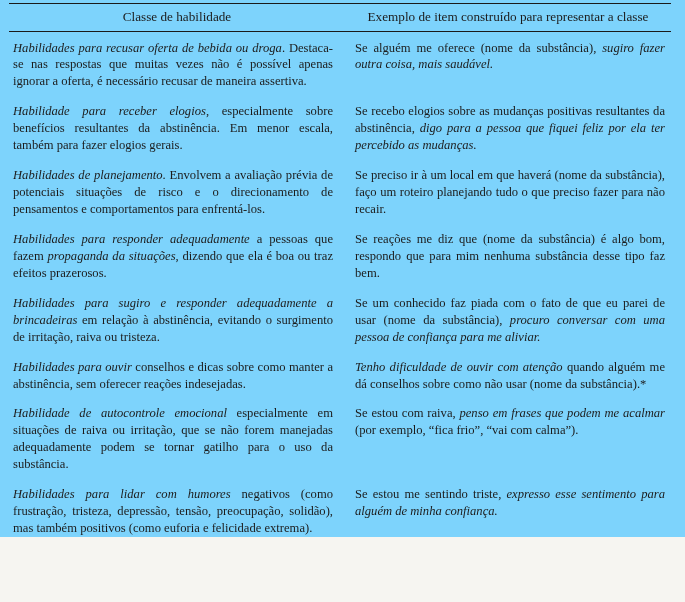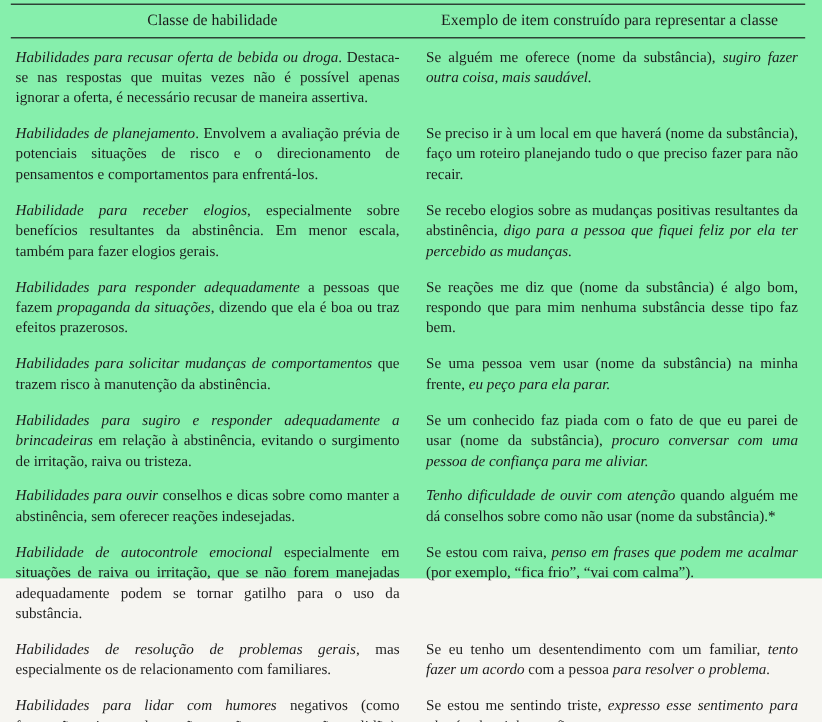--- a/index.html
+++ b/index.html
@@ -12,23 +12,23 @@
     height: 602px;
     background: #f6f5f1;
     font-family: "Liberation Serif", "DejaVu Serif", serif;
     color: #1c1c1c;
     overflow: hidden;
   }
 
   .page {
     position: relative;
     width: 685px;
-    height: 482px;
+    height: 537px;
     box-sizing: border-box;
-    background: #86efac;
+    background: #7dd3fc;
   }
 
   .table-wrap {
     position: absolute;
     left: 9px;
     top: 3px;
     width: 662px;
   }
 
   .rule {
@@ -110,52 +110,44 @@
       <colgroup>
         <col class="c1">
         <col class="c2">
       </colgroup>
       <tbody id="tbody">
           <tr>
             <td class="col1"><i>Habilidades para recusar oferta de bebida ou droga</i>. Destaca-se nas respostas que muitas vezes não é possível apenas ignorar a oferta, é necessário recusar de maneira assertiva.</td>
             <td class="col2">Se alguém me oferece (nome da substância), <i>sugiro fazer outra coisa, mais saudável.</i></td>
           </tr>
           <tr>
+            <td class="col1"><i>Habilidade para receber elogios</i>, especialmente sobre benefícios resultantes da abstinência. Em menor escala, também para fazer elogios gerais.</td>
+            <td class="col2">Se recebo elogios sobre as mudanças positivas resultantes da abstinência, <i>digo para a pessoa que fiquei feliz por ela ter percebido as mudanças.</i></td>
+          </tr>
+          <tr>
             <td class="col1"><i>Habilidades de planejamento</i>. Envolvem a avaliação prévia de potenciais situações de risco e o direcionamento de pensamentos e comportamentos para enfrentá-los.</td>
             <td class="col2">Se preciso ir à um local em que haverá (nome da substância), faço um roteiro planejando tudo o que preciso fazer para não recair.</td>
           </tr>
           <tr>
-            <td class="col1"><i>Habilidade para receber elogios</i>, especialmente sobre benefícios resultantes da abstinência. Em menor escala, também para fazer elogios gerais.</td>
-            <td class="col2">Se recebo elogios sobre as mudanças positivas resultantes da abstinência, <i>digo para a pessoa que fiquei feliz por ela ter percebido as mudanças.</i></td>
-          </tr>
-          <tr>
             <td class="col1"><i>Habilidades para responder adequadamente</i> a pessoas que fazem <i>propaganda da situações</i>, dizendo que ela é boa ou traz efeitos prazerosos.</td>
             <td class="col2">Se reações me diz que (nome da substância) é algo bom, respondo que para mim nenhuma substância desse tipo faz bem.</td>
-          </tr>
-          <tr>
-            <td class="col1"><i>Habilidades para solicitar mudanças de comportamentos</i> que trazem risco à manutenção da abstinência.</td>
-            <td class="col2">Se uma pessoa vem usar (nome da substância) na minha frente, <i>eu peço para ela parar.</i></td>
           </tr>
           <tr>
             <td class="col1"><i>Habilidades para sugiro e responder adequadamente a brincadeiras</i> em relação à abstinência, evitando o surgimento de irritação, raiva ou tristeza.</td>
             <td class="col2">Se um conhecido faz piada com o fato de que eu parei de usar (nome da substância), <i>procuro conversar com uma pessoa de confiança para me aliviar.</i></td>
           </tr>
           <tr>
             <td class="col1"><i>Habilidades para ouvir</i> conselhos e dicas sobre como manter a abstinência, sem oferecer reações indesejadas.</td>
             <td class="col2"><i>Tenho dificuldade de ouvir com atenção</i> quando alguém me dá conselhos sobre como não usar (nome da substância).*</td>
           </tr>
           <tr>
             <td class="col1"><i>Habilidade de autocontrole emocional</i> especialmente em situações de raiva ou irritação, que se não forem manejadas adequadamente podem se tornar gatilho para o uso da substância.</td>
             <td class="col2">Se estou com raiva, <i>penso em frases que podem me acalmar</i> (por exemplo, “fica frio”, “vai com calma”).</td>
           </tr>
           <tr>
-            <td class="col1"><i>Habilidades de resolução de problemas gerais</i>, mas especialmente os de relacionamento com familiares.</td>
-            <td class="col2">Se eu tenho um desentendimento com um familiar, <i>tento fazer um acordo</i> com a pessoa <i>para resolver o problema.</i></td>
-          </tr>
-          <tr>
             <td class="col1"><i>Habilidades para lidar com humores</i> negativos (como frustração, tristeza, depressão, tensão, preocupação, solidão), mas também positivos (como euforia e felicidade extrema).</td>
             <td class="col2">Se estou me sentindo triste, <i>expresso esse sentimento para alguém de minha confiança.</i></td>
           </tr>
         </tbody>
     </table>
 
   </div>
 
 </div>
 

